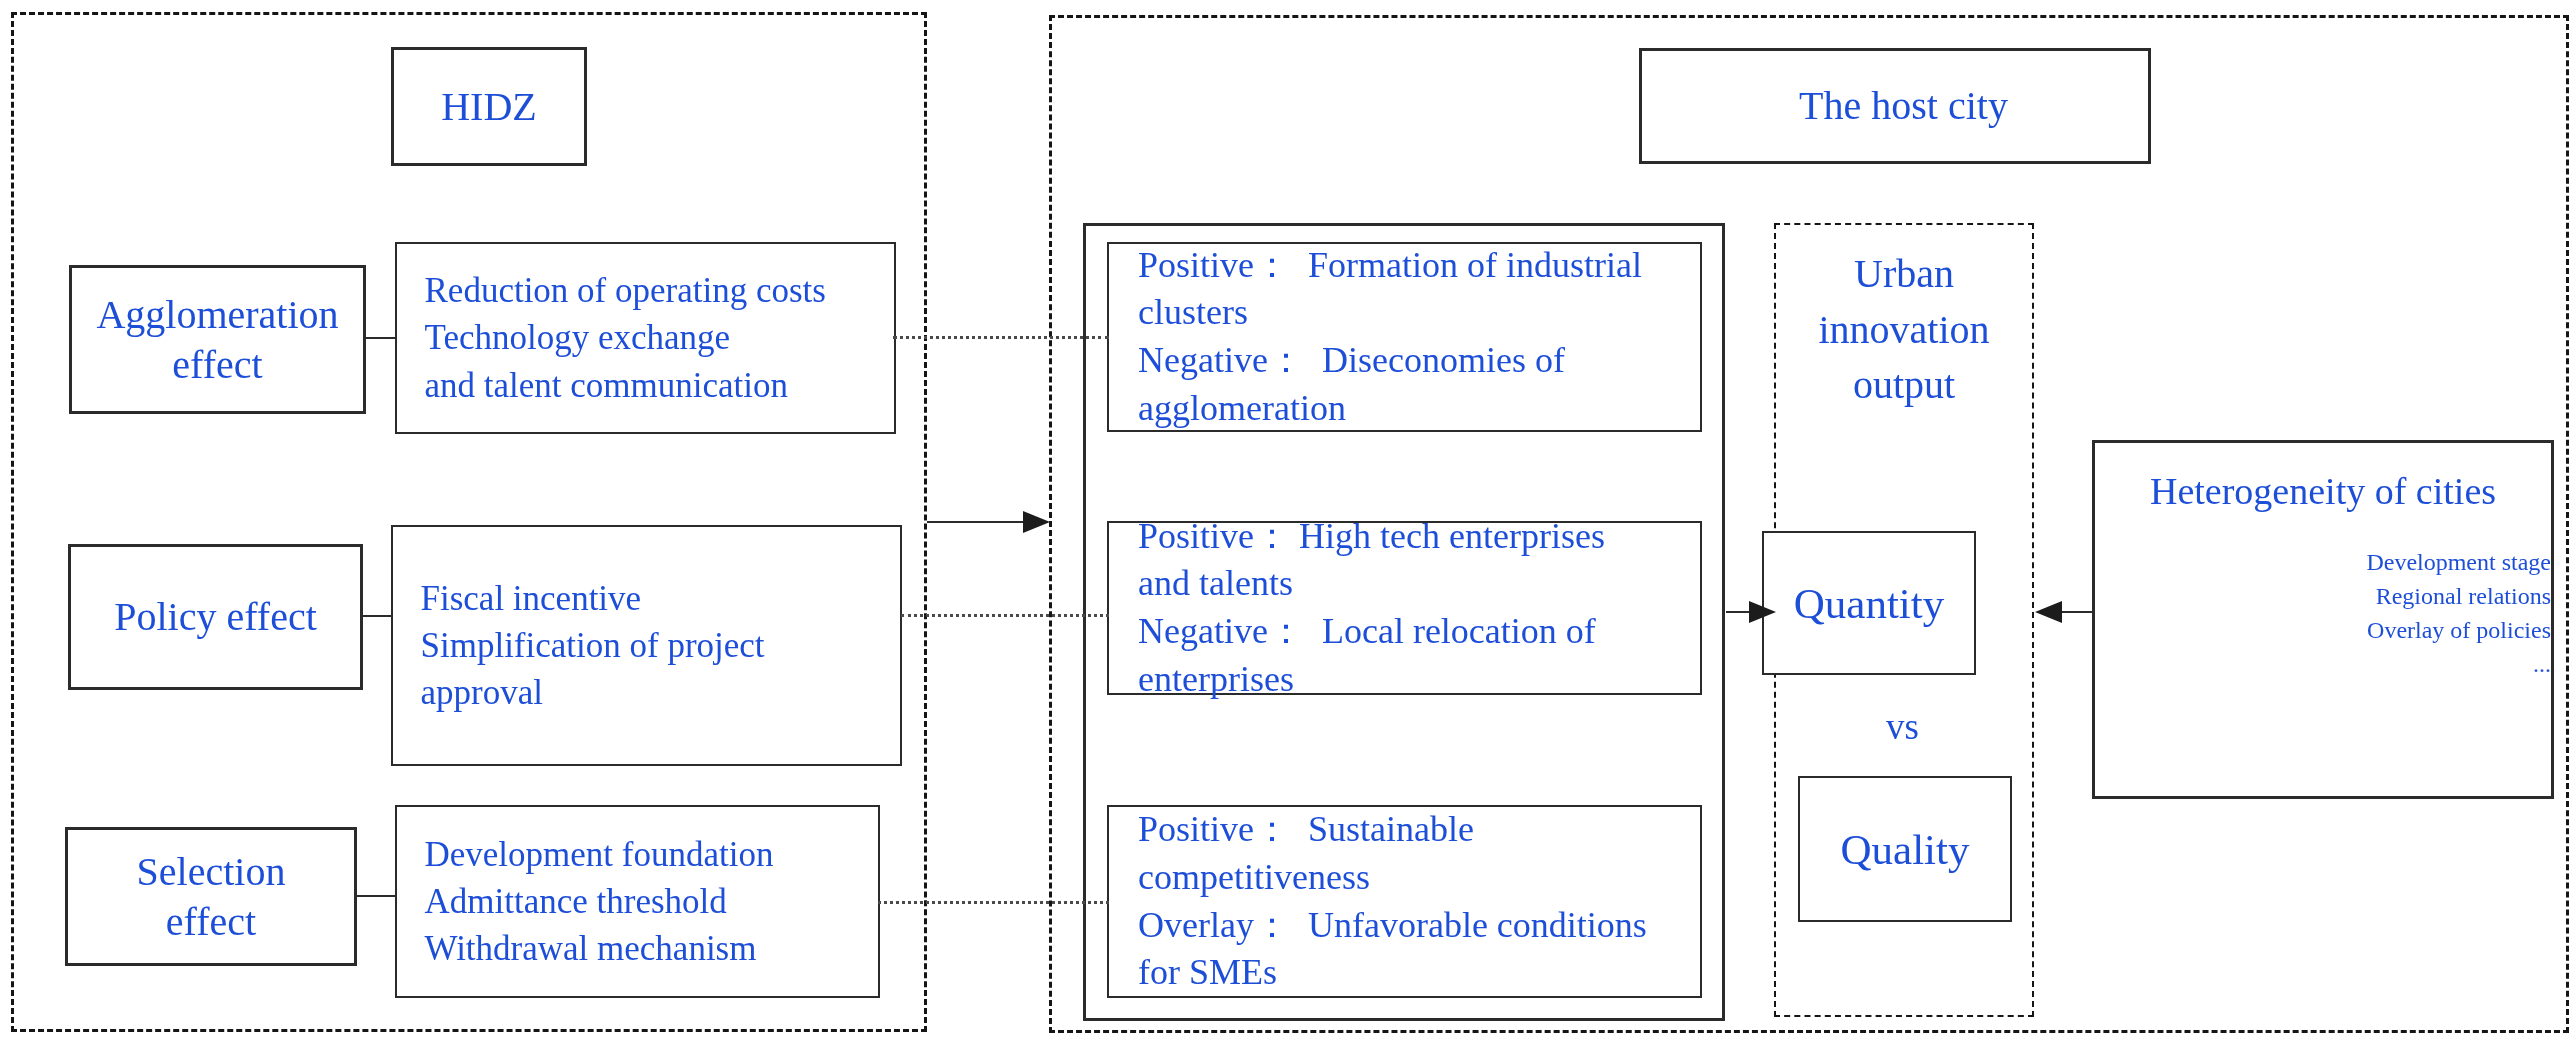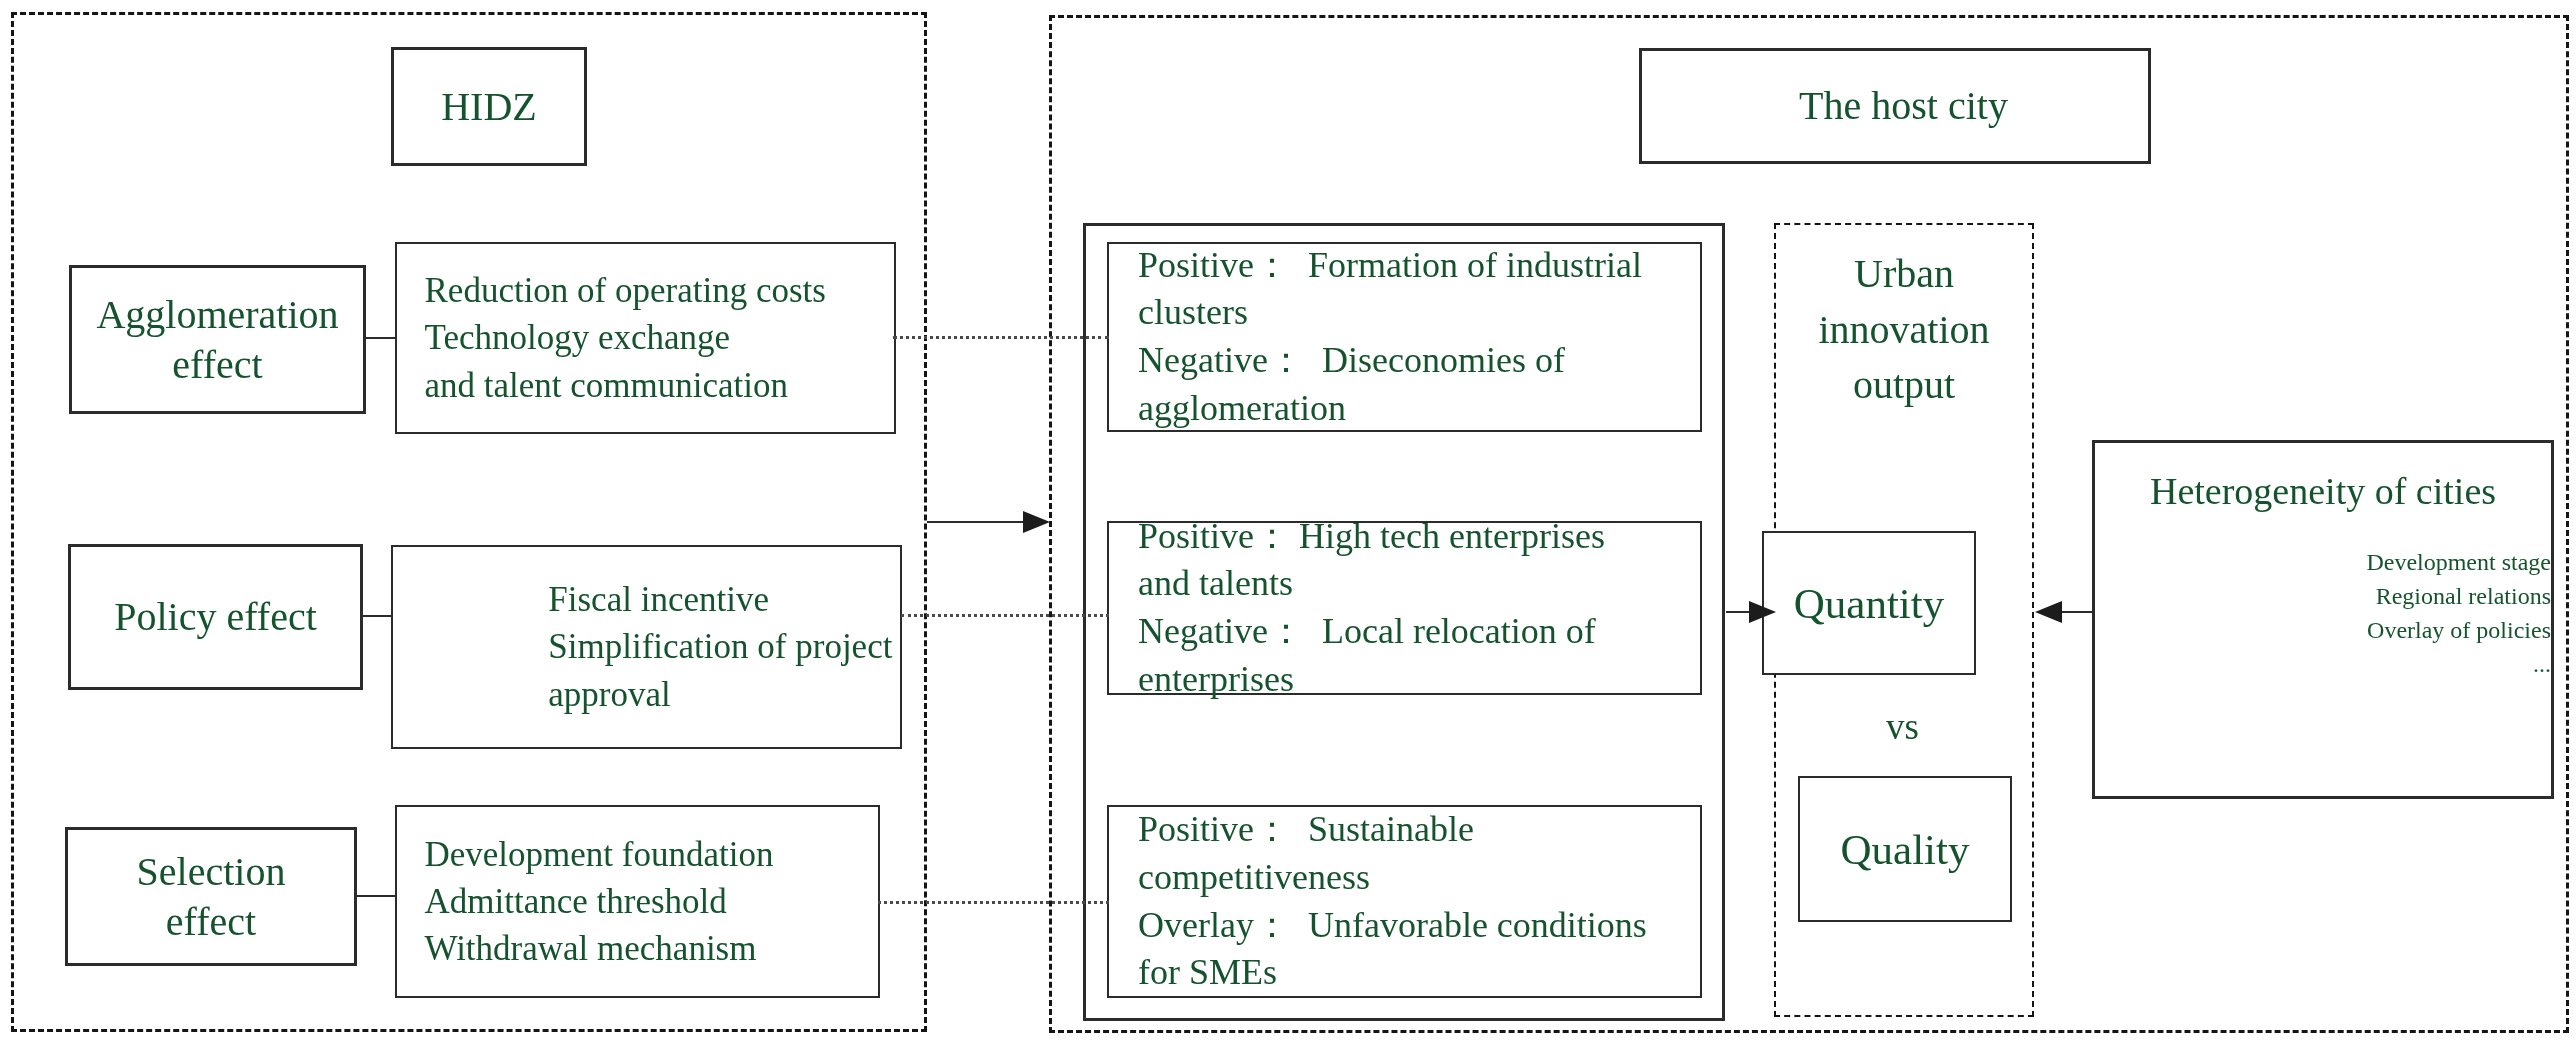--- a/index.html
+++ b/index.html
@@ -1,18 +1,18 @@
 <!DOCTYPE html>
 <html style="font-size:12.2px"><head>
 <meta charset="utf-8">
 <style>
   html,body{margin:0;padding:0;background:#ffffff;}
   .canvas{
     position:relative;width:2576px;height:1054px;background:#ffffff;
-    font-family:"Liberation Serif","DejaVu Serif",serif;color:#14532d;
+    font-family:"Liberation Serif","DejaVu Serif",serif;color:#1d4ed8;
     overflow:hidden;
   }
   .box{position:absolute;box-sizing:border-box;background:#fff;border:2.3px solid #2b2b2b;}
   .thick{border-width:3.1px;}
   .dash-container{position:absolute;box-sizing:border-box;border:3.1px dashed #151515;background:transparent;}
   .dash-box{position:absolute;box-sizing:border-box;border:2.3px dashed #151515;background:transparent;}
   .center{display:flex;align-items:center;justify-content:center;text-align:center;}
   .label-text{font-size:40px;line-height:1.25;white-space:pre-wrap;}
   .desc{display:flex;flex-direction:column;justify-content:center;white-space:pre-wrap;
         font-size:35px;line-height:1.35;padding:7.6px 7.6px 7.6px 27.5px;}
@@ -47,21 +47,21 @@
   </div>
   <div class="box desc" style="left:395px;top:242px;width:501px;height:192px;">
     <span>Reduction of operating costs
 Technology exchange
 and talent communication</span>
   </div>
 
   <div class="box thick center" style="left:68px;top:544px;width:295px;height:146px;">
     <span class="label-text">Policy effect</span>
   </div>
-  <div class="box desc" style="left:391px;top:545px;width:511px;height:204px;align-items:flex-end;">
+  <div class="box desc" style="left:391px;top:525px;width:511px;height:241px;">
     <span>Fiscal incentive
 Simplification of project
 approval</span>
   </div>
 
   <div class="box thick center" style="left:65px;top:827px;width:292px;height:139px;">
     <span class="label-text">Selection
 effect</span>
   </div>
   <div class="box desc" style="left:395px;top:805px;width:485px;height:193px;">

